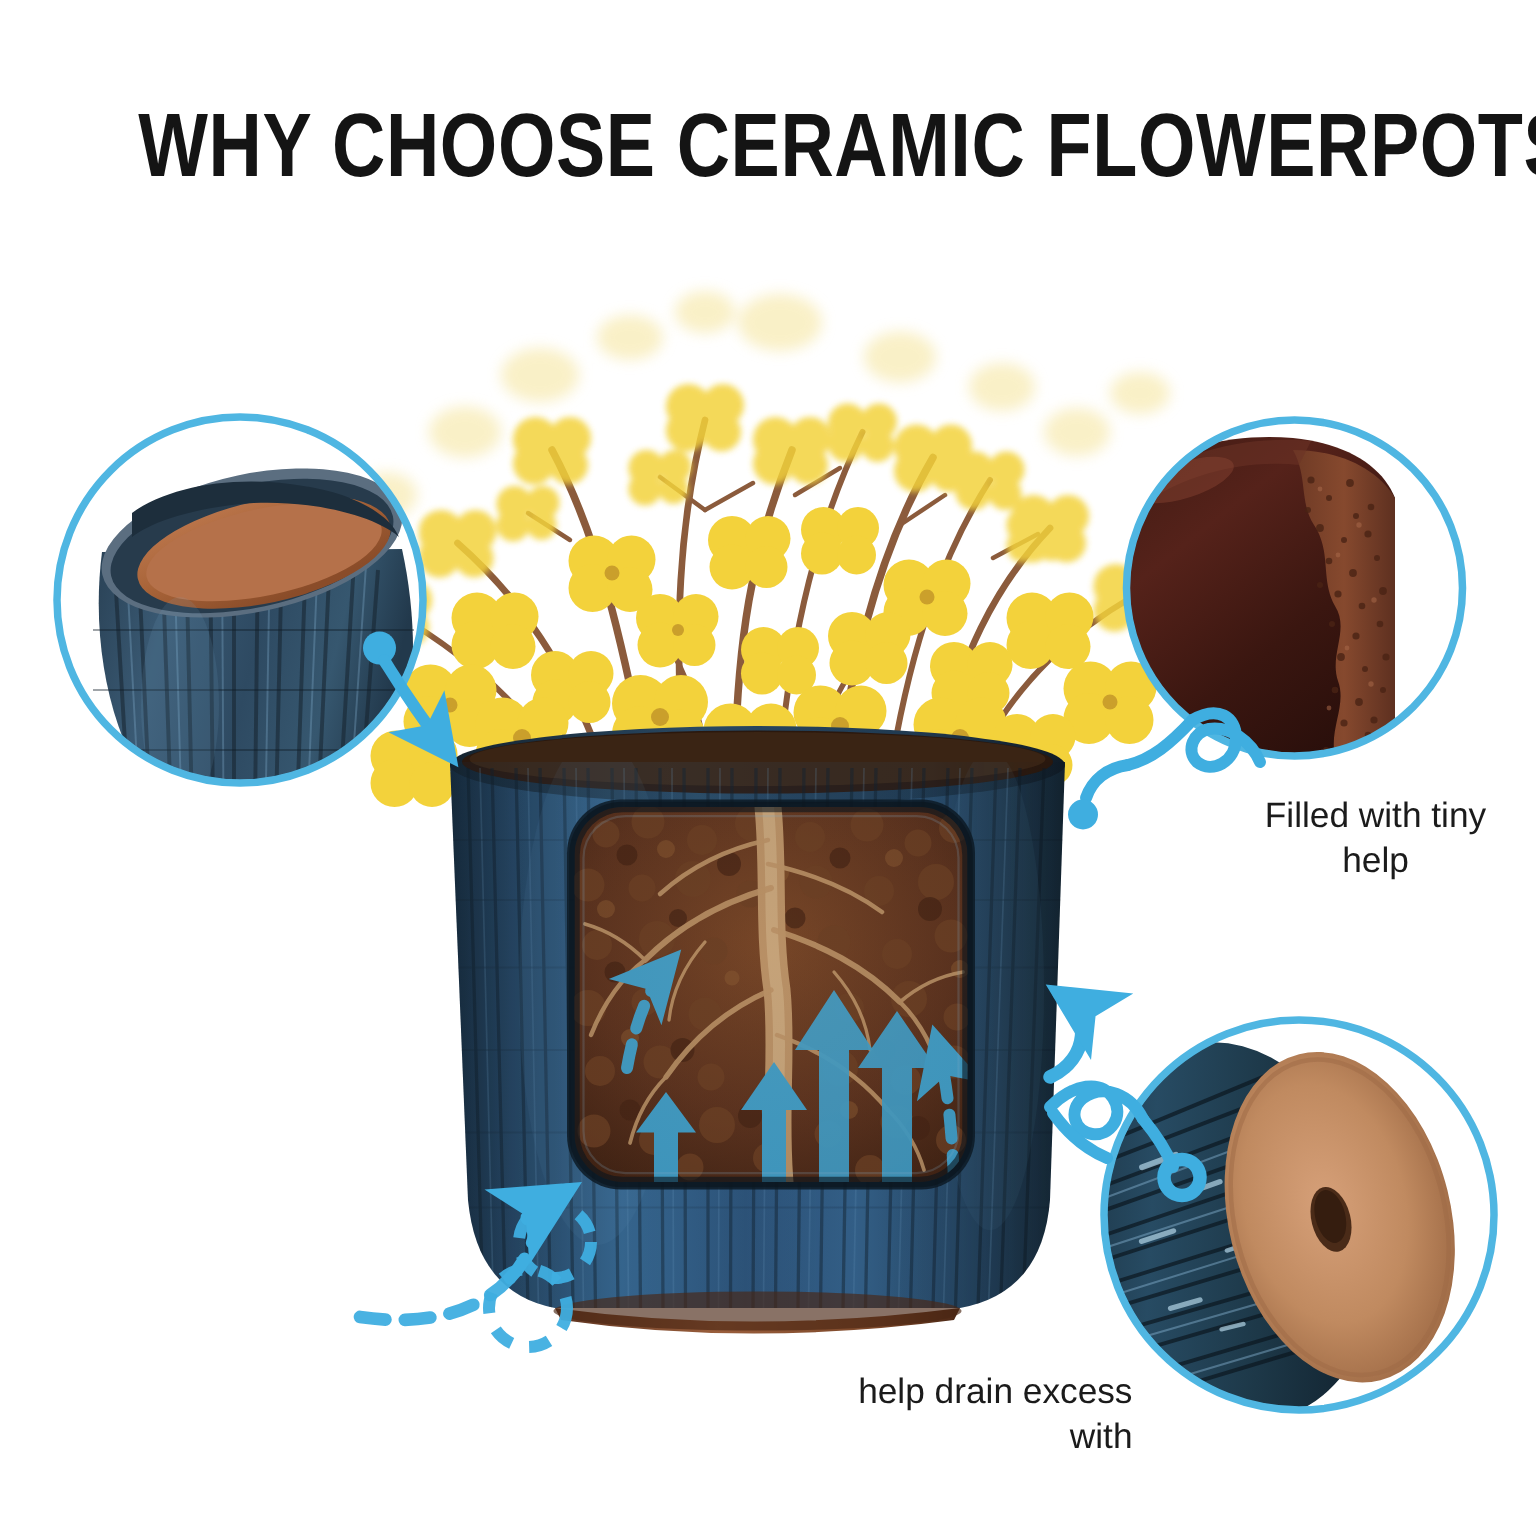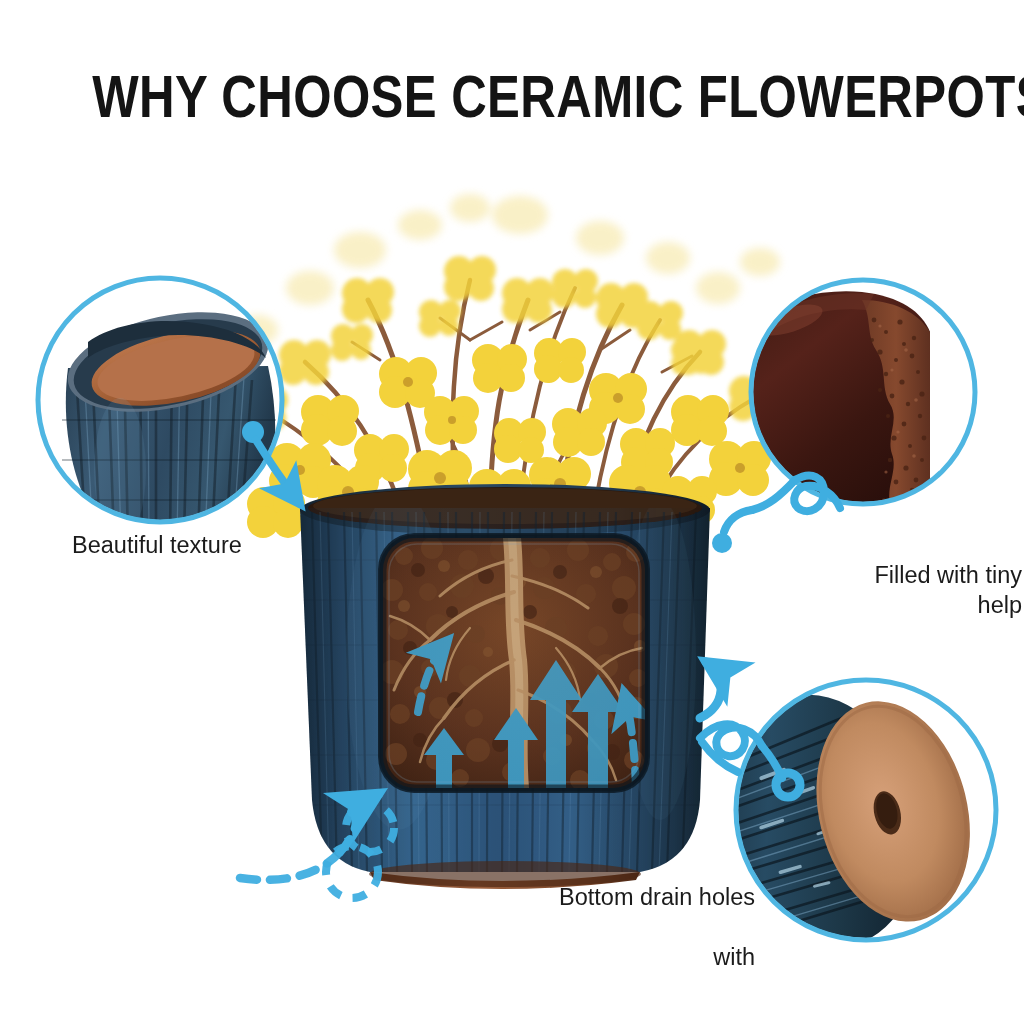--- a/index.html
+++ b/index.html
@@ -20,21 +20,21 @@
     transform:scaleX(0.82);transform-origin:center top;
     white-space:nowrap;
   }
 
   
   .caption{
     position:absolute;color:#1b1b1b;font-size:23.5px;line-height:30px;
     font-family:"Liberation Sans","DejaVu Sans",sans-serif;font-weight:400;
   }
   #cap-left{left:72px;top:530px;width:290px;text-align:left;}
-  #cap-right{left:812px;top:528px;width:210px;text-align:right;margin-top:32px;}
+  #cap-right{left:812px;top:528px;width:210px;text-align:center;}
   #cap-bottom{left:505px;top:882px;width:250px;text-align:right;}
 
   
   #art{position:absolute;left:0;top:0;width:1024px;height:1024px;}
 </style>
 </head>
 <body>
 
 <div id="stage">
 
@@ -787,19 +787,18 @@
 
       <g fill="none" stroke="#3FAEE0" stroke-width="8" stroke-linecap="round">
         <path d="M700 738 C 716 722 734 720 742 732 C 750 744 740 758 728 756 C 716 754 712 740 722 732 C 736 722 754 730 762 746"></path>
         <path d="M702 742 C 712 756 724 766 738 772"></path>
         <path d="M762 746 C 772 758 778 768 782 778"></path>
         <circle cx="788" cy="785" r="12" fill="none" stroke="#3FAEE0" stroke-width="9"></circle>
       </g>
     </g>
   </svg>
 
-  <div class="caption" id="cap-left">Beautiful texture</div>
 
   <div class="caption" id="cap-right"><span>Filled with tiny</span><br><span>help</span></div>
 
-  <div class="caption" id="cap-bottom"><span>Bottom drain holes</span><br><br><span>with</span></div>
+  <div class="caption" id="cap-bottom"><br><span>help drain excess</span><br><span>with</span></div>
 
 </div>
 
 </body></html>

